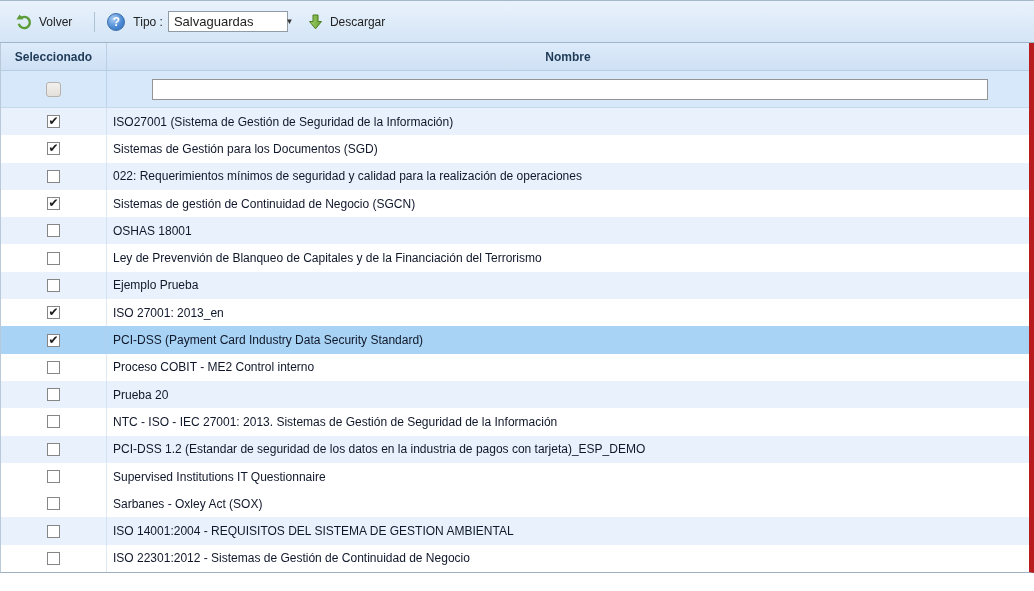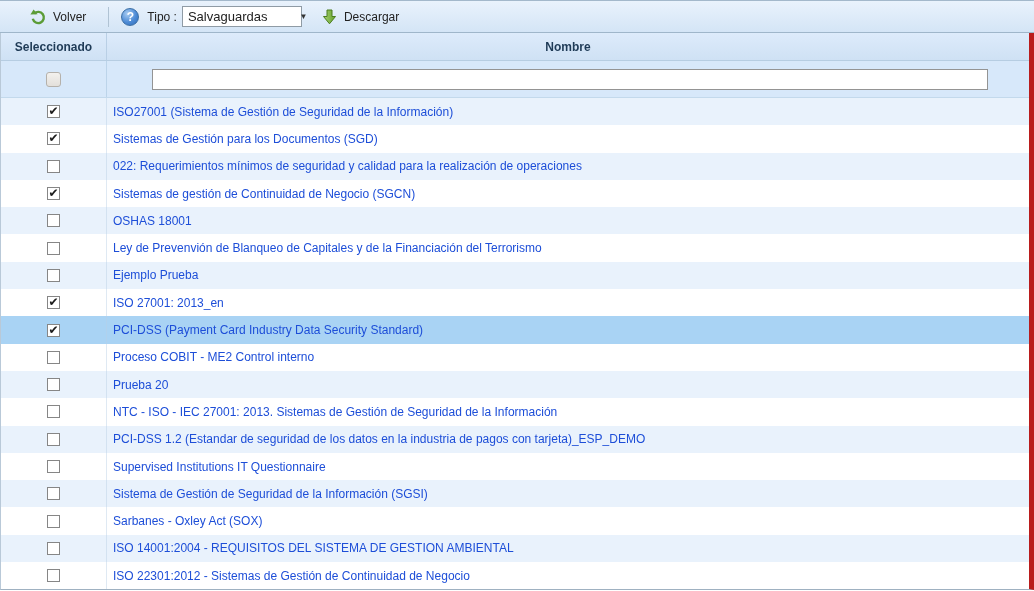--- a/index.html
+++ b/index.html
@@ -6,26 +6,26 @@
   html, body { background: #ffffff; }
   body {
     width: 1034px; height: 591px;
     font-family: "Liberation Sans", "DejaVu Sans", sans-serif;
     font-size: 12px; color: #444;
     overflow: hidden;
   }
 
   
   .toolbar {
-    height: 33px; width: 1034px;
+    height: 43px; width: 1034px;
     display: flex; align-items: center;
     background: linear-gradient(#e9f2fc, #d4e5f6);
     border-top: 1px solid #a3b8cb;
     border-bottom: 1px solid #9fb6ca;
-    padding: 0 22px;
+    padding: 0 8px;
   }
   .tb-btn {
     display: flex; align-items: center; gap: 7px;
     padding: 3px 8px; border-radius: 3px; cursor: pointer;
     color: #222; white-space: nowrap;
   }
   .tb-sep {
     width: 1px; height: 20px; background: #b0c3d4;
     margin: 0 8px 0 14px;
   }
@@ -95,21 +95,21 @@
   }
   .row.odd  { background: #e9f2fc; }
   .row.even { background: #ffffff; }
   .row.highlighted { background: #a9d3f4; }
   .cell-sel {
     width: 106px; display: flex; align-items: center; justify-content: center;
     border-right: 1px solid rgba(185, 207, 229, 0.45);
   }
   .cell-name {
     flex: 1; display: flex; align-items: center;
-    padding-left: 6px; color: #1d4ed8;
+    padding-left: 6px; color: #0f172a;
     white-space: nowrap; overflow: hidden;
   }
   .checkbox {
     width: 13px; height: 13px; background: #fff;
     border: 1px solid #868686;
     display: flex; align-items: center; justify-content: center;
     font-size: 12px; line-height: 11px; color: #1a1a1a;
     cursor: pointer;
   }
 </style>
@@ -250,26 +250,20 @@
       <div class="checkbox"></div>
     </div>
     <div class="cell-name">PCI-DSS 1.2 (Estandar de seguridad de los datos en la industria de pagos con tarjeta)_ESP_DEMO</div>
   </div>
       <div class="row even">
     <div class="cell-sel">
       <div class="checkbox"></div>
     </div>
     <div class="cell-name">Supervised Institutions IT Questionnaire</div>
   </div>
-      <div class="row odd">
-    <div class="cell-sel">
-      <div class="checkbox"></div>
-    </div>
-    <div class="cell-name">Sistema de Gestión de Seguridad de la Información (SGSI)</div>
-  </div>
       <div class="row even">
     <div class="cell-sel">
       <div class="checkbox"></div>
     </div>
     <div class="cell-name">Sarbanes - Oxley Act (SOX)</div>
   </div>
       <div class="row odd">
     <div class="cell-sel">
       <div class="checkbox"></div>
     </div>

